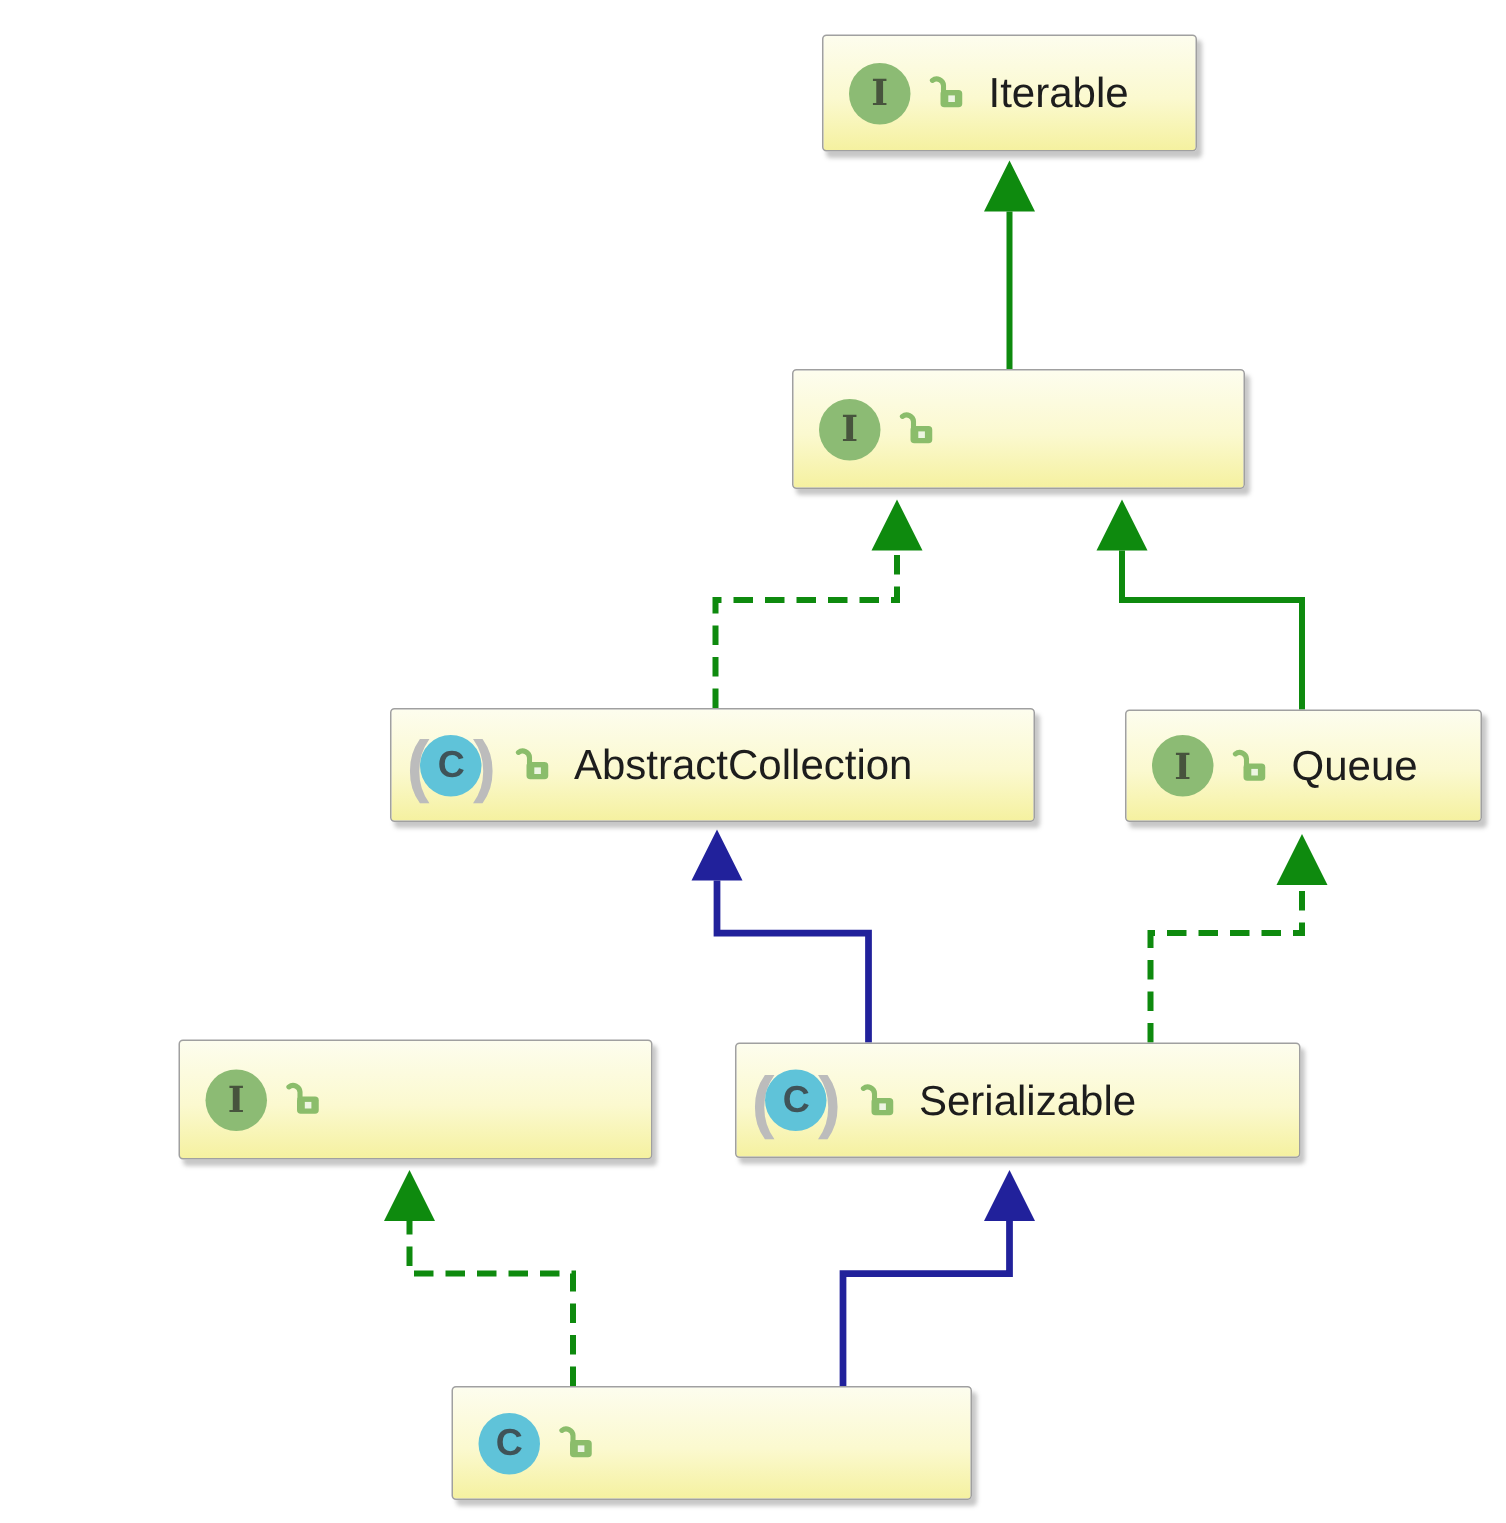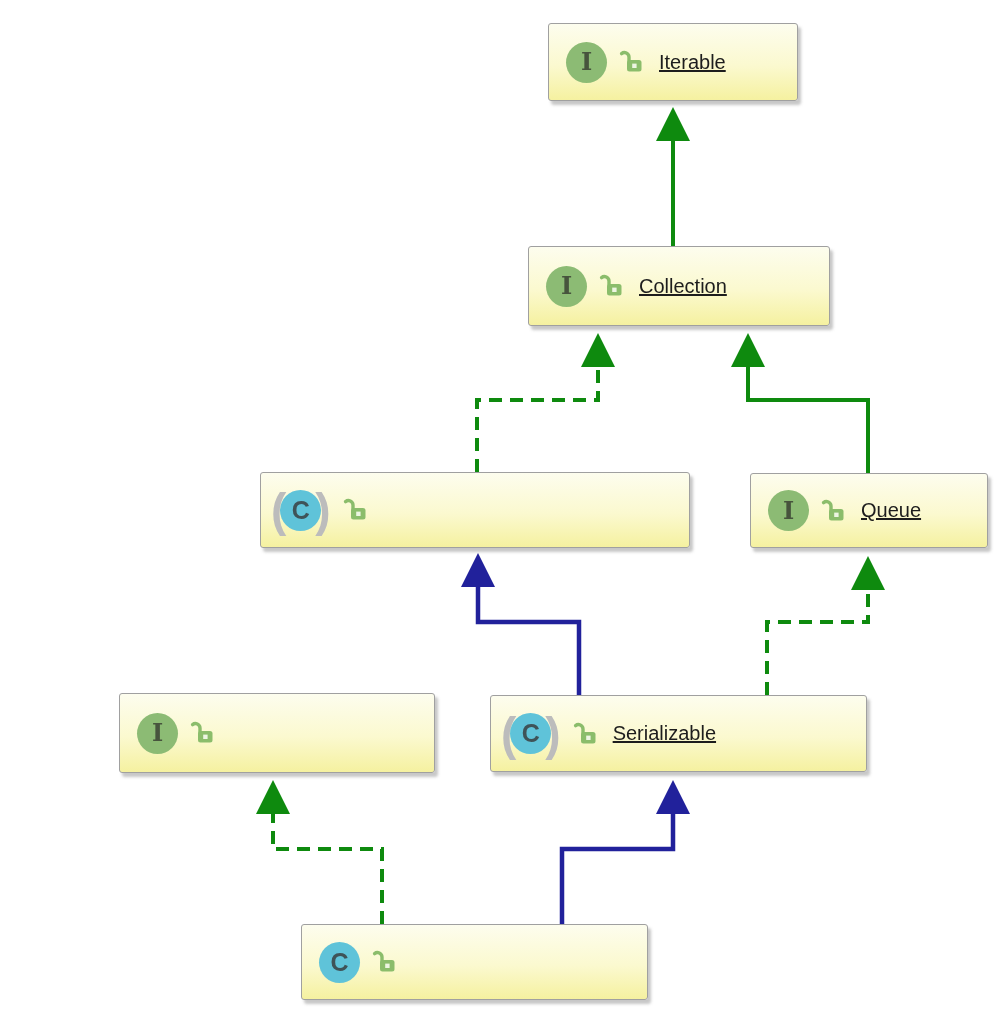--- a/index.html
+++ b/index.html
@@ -32,21 +32,21 @@
   .circle.interface{background:#8cbb74;}
   .circle.cls{background:#5fc3d9;}
   .circle .letter{font-family:"Liberation Sans",sans-serif;font-weight:700;font-size:25px;
                   color:#3f5358;line-height:1;}
   .circle.interface .letter{font-family:"DejaVu Serif",serif;font-size:24px;color:#47543d;}
   .paren{font-family:"Liberation Sans",sans-serif;font-weight:700;font-size:46px;
          line-height:1;color:#bcbcbc;}
   .paren.open{margin-right:-6px;}
   .paren.close{margin-left:-6px;}
   .lock{margin:0 14px 0 12px;flex:0 0 auto;display:block;}
-  .label{font-size:20px;font-weight:400;color:#1d1d1d;white-space:nowrap;text-decoration:underline;}
+  .label{font-size:28px;font-weight:400;color:#1d1d1d;white-space:nowrap;}
 </style>
 </head>
 <body>
 
 <div class="canvas">
 
   <svg class="edges" viewBox="0 0 1004 1015">
     <g>
       <path class="line green solid" d="M673,246 L673,141"></path>
       <polygon class="head green" points="673,107 656,141 690,141"></polygon>
@@ -95,36 +95,36 @@
     <span class="icon-group">
       <span class="circle interface">
           <span class="letter">I</span>
         </span>
     </span>
     <svg class="lock" width="26" height="26" viewBox="0 0 26 26">
       <path d="M10 12 L10 8 A 4.6 4.6 0 0 0 2.6 4.6" fill="none" stroke="#8bbd6b" stroke-width="3.4" stroke-linecap="round"></path>
       <rect x="8" y="11" width="14.5" height="11.5" rx="2.5" fill="#8bbd6b"></rect>
       <rect x="13.2" y="14.6" width="4.4" height="4.4" fill="#edf5e2"></rect>
     </svg>
-    <span class="label">Collection</span>
   </div>
 
   <div class="node" id="n-abstractcollection">
     <span class="icon-group">
       <span class="paren open">(</span>
       <span class="circle cls">
           <span class="letter">C</span>
         </span>
       <span class="paren close">)</span>
     </span>
     <svg class="lock" width="26" height="26" viewBox="0 0 26 26">
       <path d="M10 12 L10 8 A 4.6 4.6 0 0 0 2.6 4.6" fill="none" stroke="#8bbd6b" stroke-width="3.4" stroke-linecap="round"></path>
       <rect x="8" y="11" width="14.5" height="11.5" rx="2.5" fill="#8bbd6b"></rect>
       <rect x="13.2" y="14.6" width="4.4" height="4.4" fill="#edf5e2"></rect>
     </svg>
+    <span class="label">AbstractCollection</span>
   </div>
 
   <div class="node" id="n-queue">
     <span class="icon-group">
       <span class="circle interface">
           <span class="letter">I</span>
         </span>
     </span>
     <svg class="lock" width="26" height="26" viewBox="0 0 26 26">
       <path d="M10 12 L10 8 A 4.6 4.6 0 0 0 2.6 4.6" fill="none" stroke="#8bbd6b" stroke-width="3.4" stroke-linecap="round"></path>

